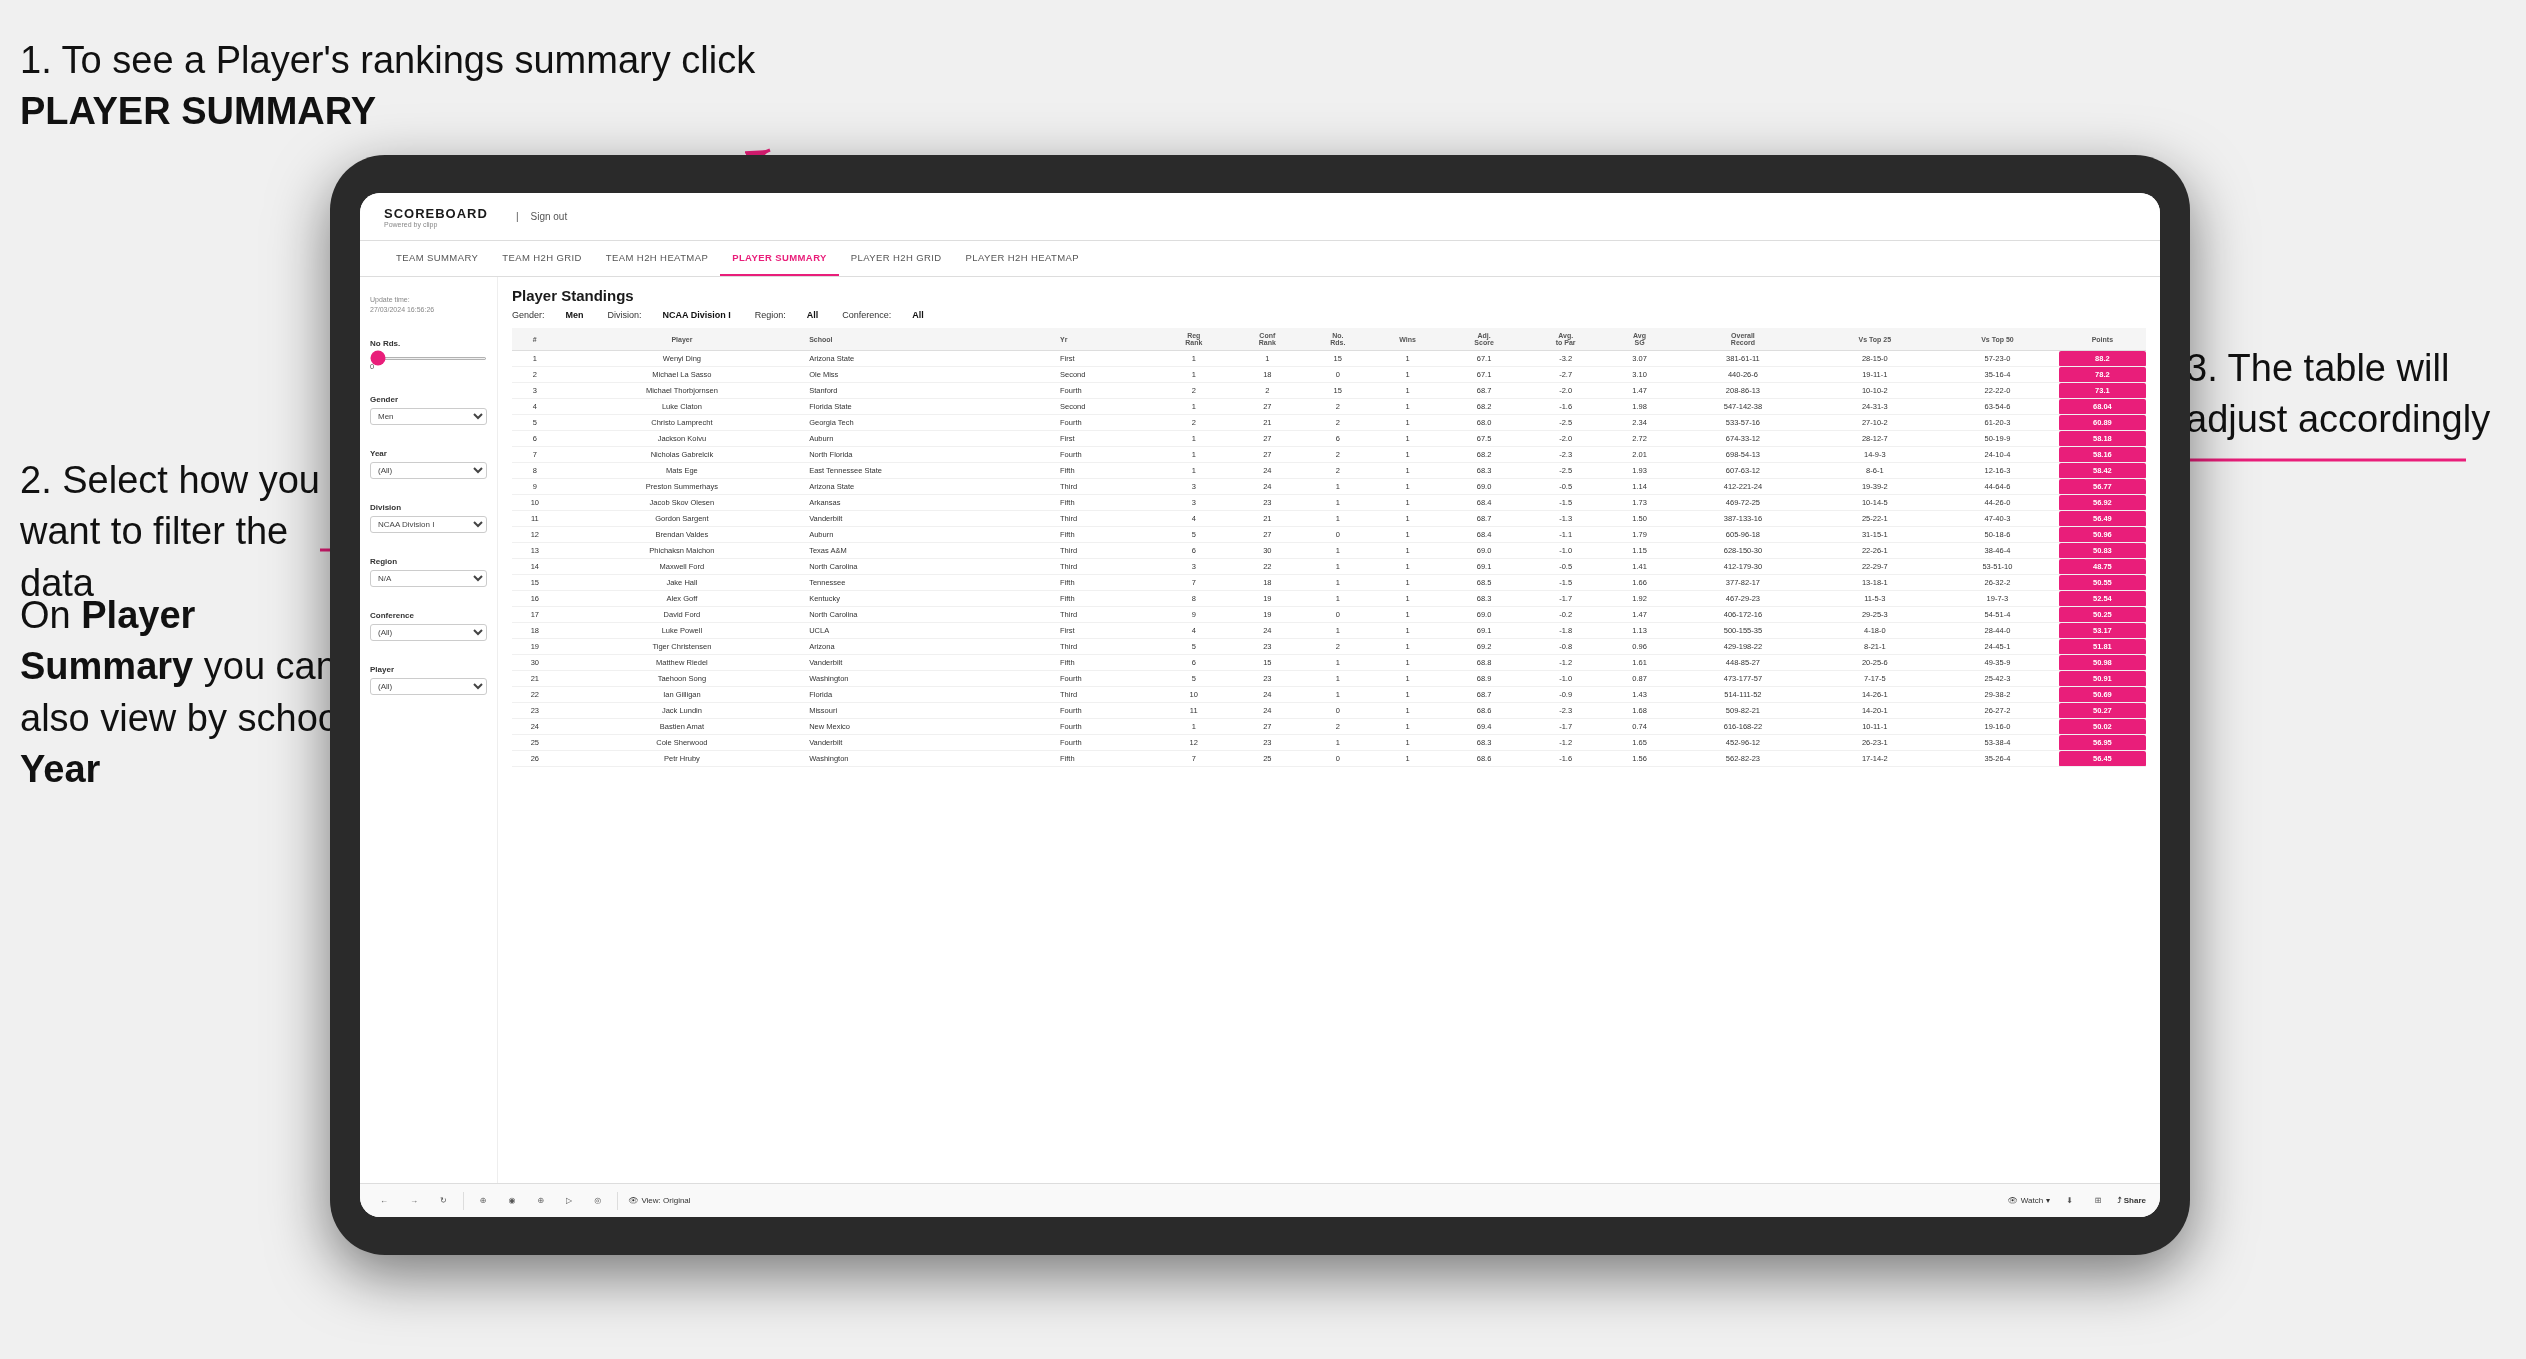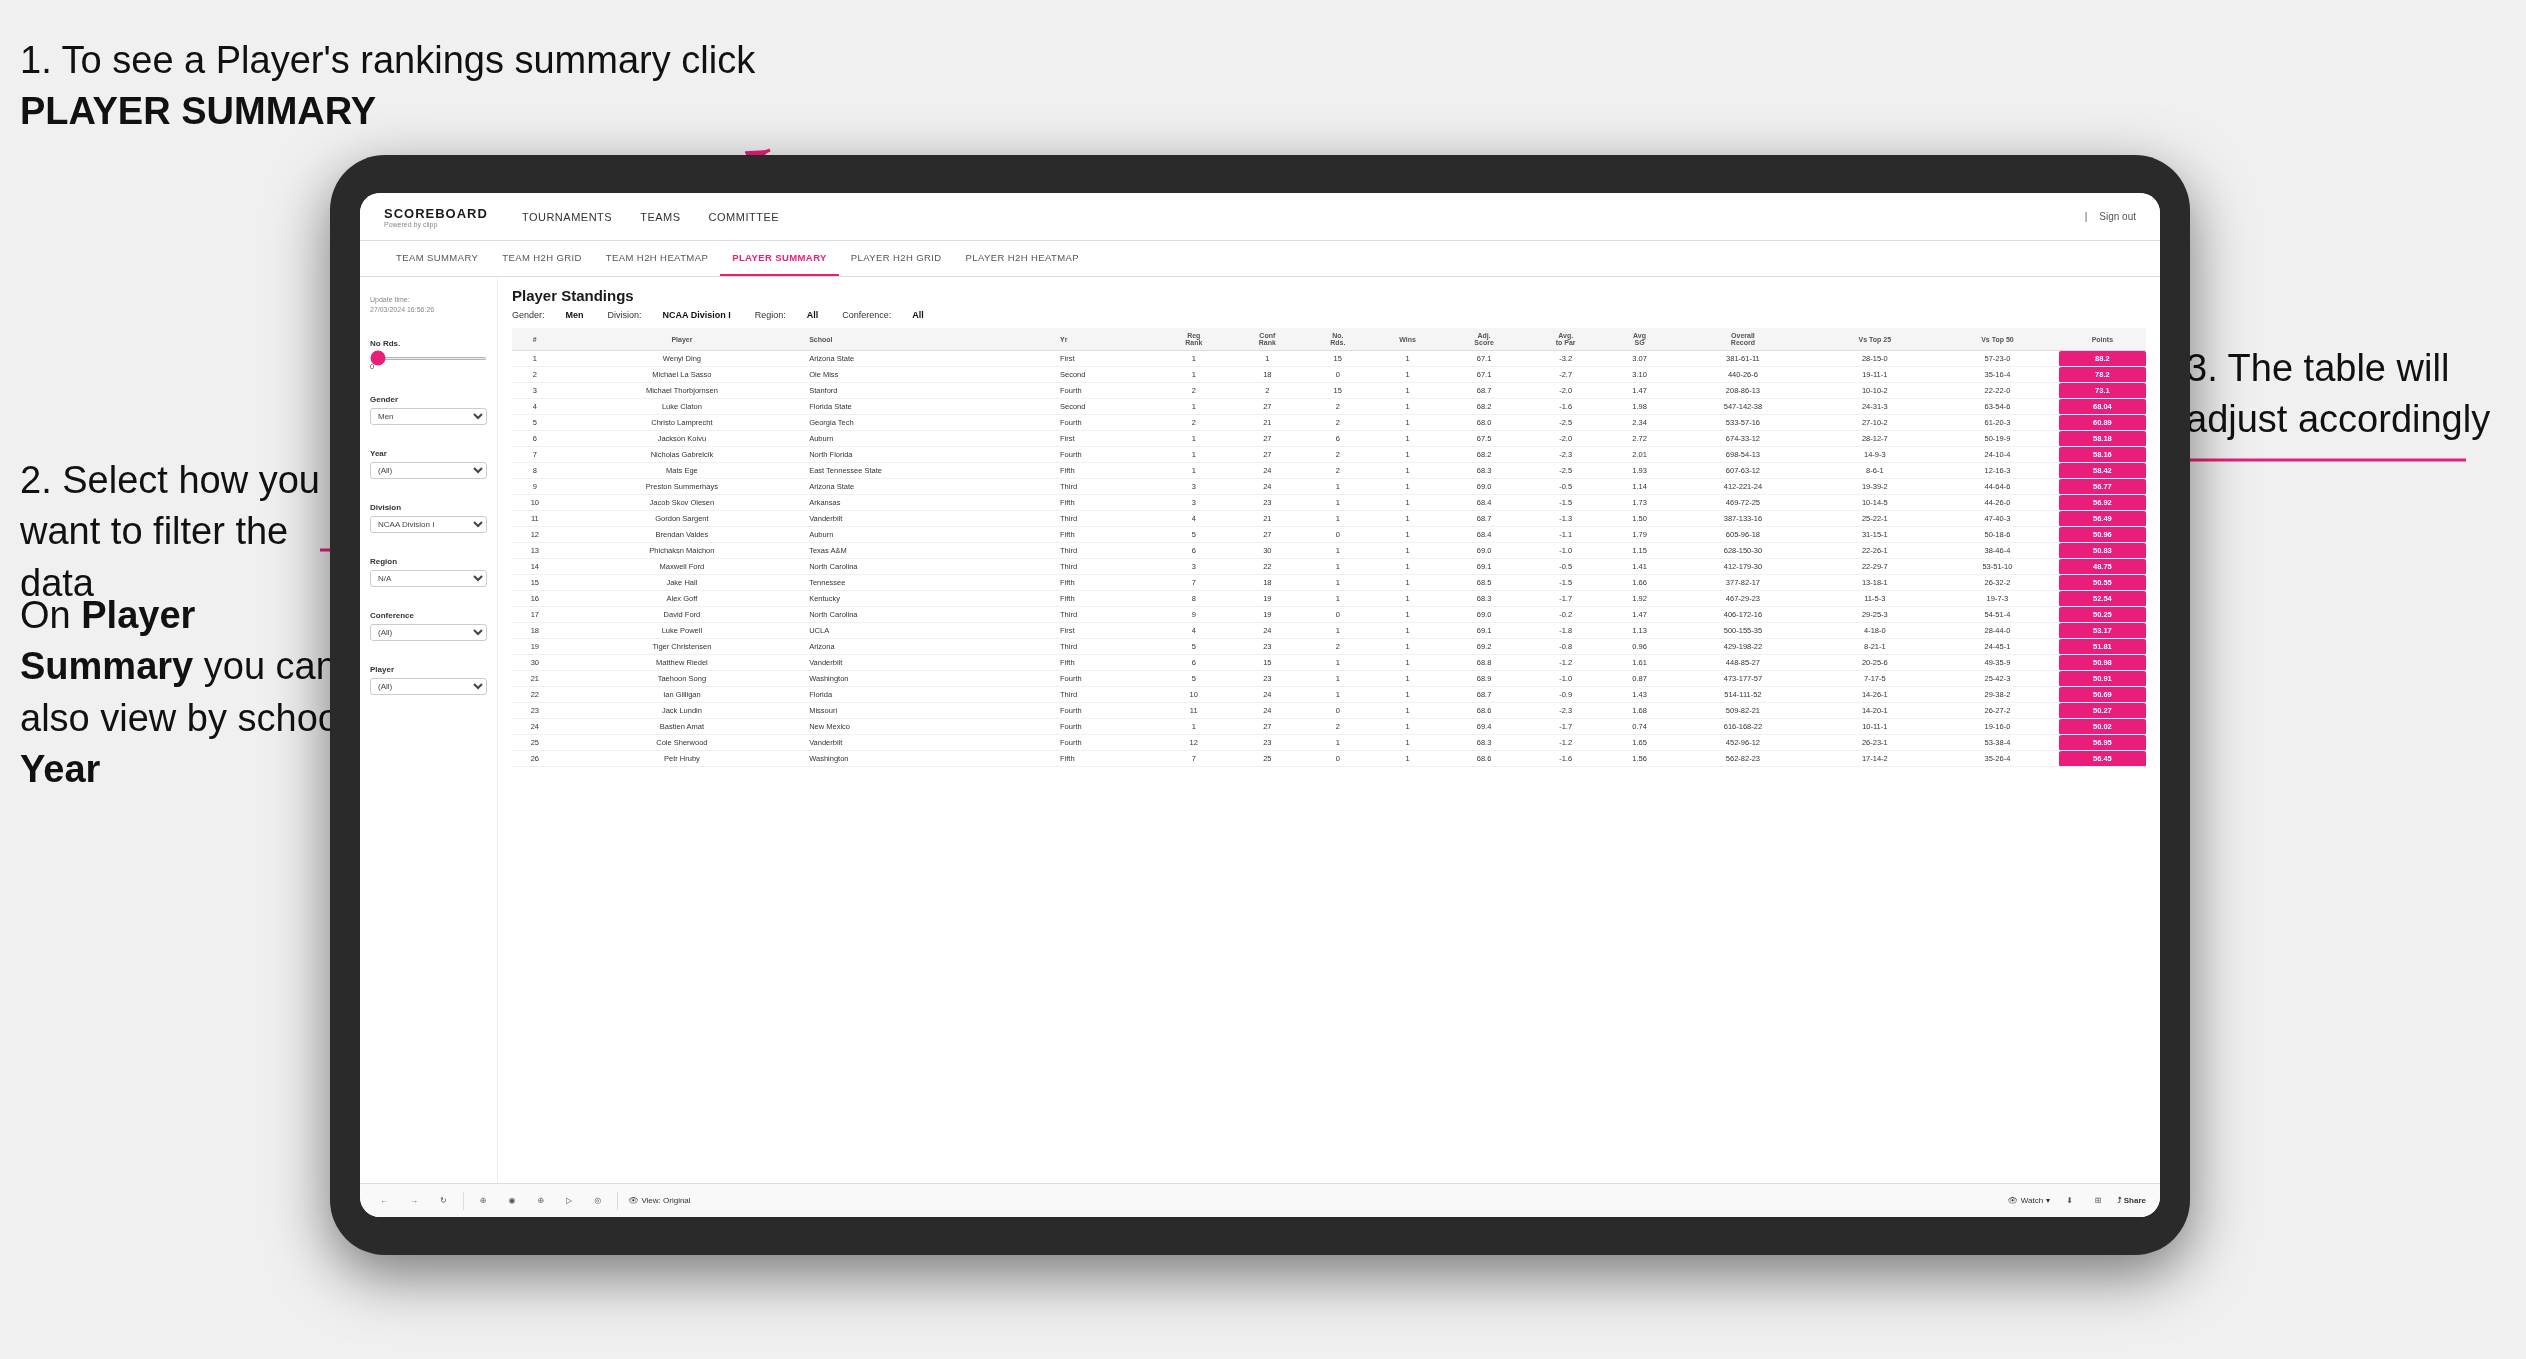--- a/index.html
+++ b/index.html
@@ -57,21 +57,20 @@
 
     
     .nav-bar {
       background: #fff;
       border-bottom: 1px solid #ddd;
       padding: 0 24px;
       display: flex;
       align-items: center;
       height: 48px;
       flex-shrink: 0;
-      gap: 6px;
     }
     .logo {
       display: flex;
       flex-direction: column;
       margin-right: 28px;
     }
     .logo-title {
       font-size: 13px;
       font-weight: 800;
       color: #1a1a1a;
@@ -359,25 +358,20 @@
   On <strong>Player Summary</strong> you can also view by school <strong>Year</strong>
 </div>
 
 <div class="tablet">
   <div class="tablet-screen">
 
     <div class="nav-bar">
       <div class="logo">
         <span class="logo-title">SCOREBOARD</span>
         <span class="logo-sub">Powered by clipp</span>
-      </div>
-      <div class="nav-items">
-        <span class="nav-item">TOURNAMENTS</span>
-        <span class="nav-item">TEAMS</span>
-        <span class="nav-item">COMMITTEE</span>
       </div>
       <div class="nav-right">
         <span>|</span>
         <span>Sign out</span>
       </div>
     </div>
 
     <div class="sub-nav">
       <span class="sub-nav-item">TEAM SUMMARY</span>
       <span class="sub-nav-item">TEAM H2H GRID</span>

